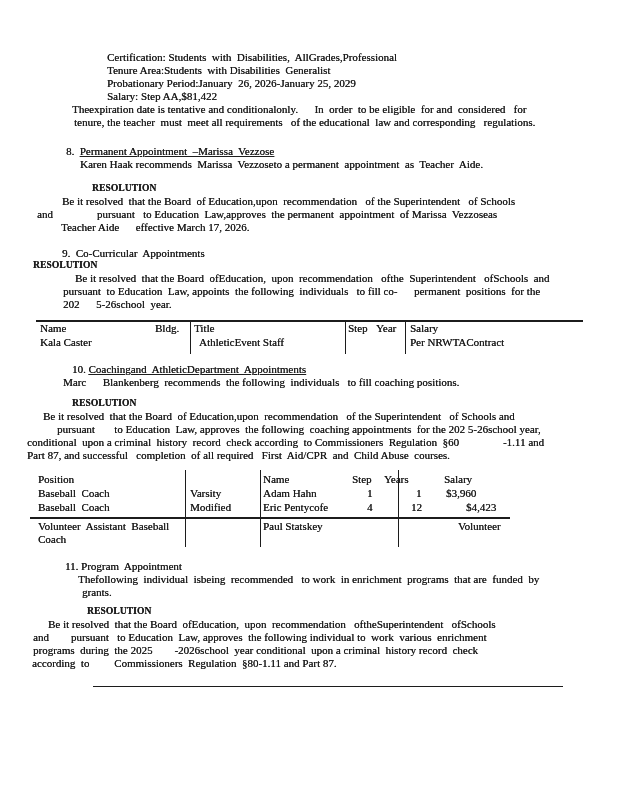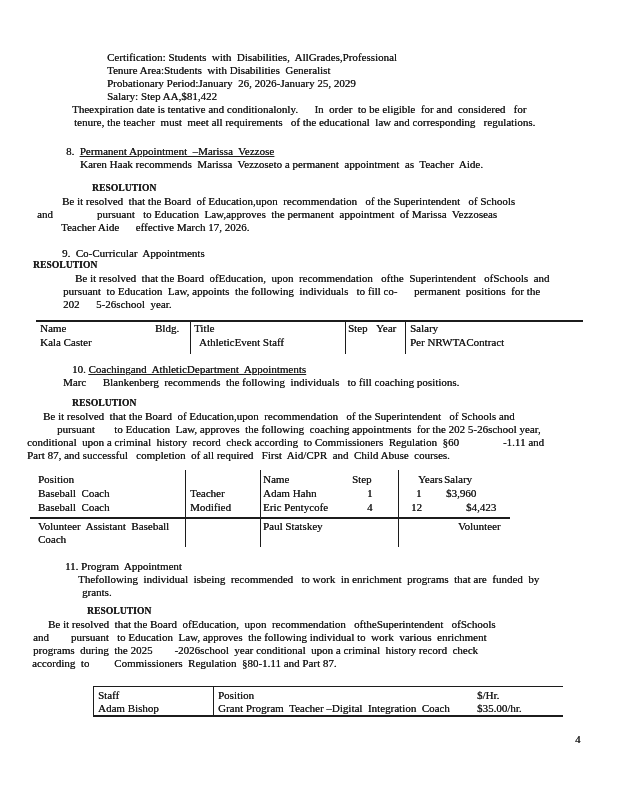--- a/index.html
+++ b/index.html
@@ -1,17 +1,17 @@
 <!DOCTYPE html>
 <html><head>
 <meta charset="utf-8">
 <style>
   html,body{margin:0;padding:0;background:#ffffff;}
   .page{
-    position:relative;width:618px;height:800px;background:#ffffff;
+    position:relative;width:618px;height:687px;background:#ffffff;
     font-family:"Liberation Serif","DejaVu Serif",serif;color:#1d1d1d;overflow:hidden;
   }
   .ln{position:absolute;white-space:pre;font-size:11px;line-height:13px;text-shadow:0.2px 0 0 currentColor;}
   .res{font-weight:700;font-size:9.5px;letter-spacing:0.1px;}
   .u{text-decoration:underline;}
   .hline,.vline{position:absolute;background:#1c1c1c;}
   .vline{width:1px;}
 </style>
 </head>
 <body>
@@ -60,25 +60,25 @@
   <div class="ln" style="left:27px;top:436px">conditional  upon a criminal  history  record  check according  to Commissioners  Regulation  §60                -1.11 and</div>
   <div class="ln" style="left:27px;top:449px">Part 87, and successful   completion  of all required   First  Aid/CPR  and  Child Abuse  courses.</div>
 
   <div class="vline" style="left:185px;top:470px;height:77px"></div>
   <div class="vline" style="left:260px;top:470px;height:77px"></div>
   <div class="vline" style="left:398px;top:470px;height:77px"></div>
   <div class="hline" style="left:30px;top:517px;width:480px;height:2px"></div>
   <div class="ln" style="left:38px;top:473px">Position</div>
   <div class="ln" style="left:263px;top:473px">Name</div>
   <div class="ln" style="left:352px;top:473px">Step</div>
-  <div class="ln" style="left:418px;top:473px">Years</div>
+  <div class="ln" style="left:384px;top:473px">Years</div>
   <div class="ln" style="left:444px;top:473px">Salary</div>
 
   <div class="ln" style="left:38px;top:487px">Baseball  Coach</div>
-  <div class="ln" style="left:190px;top:487px">Teacher</div>
+  <div class="ln" style="left:190px;top:487px">Varsity</div>
   <div class="ln" style="left:263px;top:487px">Adam Hahn</div>
   <div class="ln" style="left:367px;top:487px">1</div>
   <div class="ln" style="left:416px;top:487px">1</div>
   <div class="ln" style="left:446px;top:487px">$3,960</div>
 
   <div class="ln" style="left:38px;top:501px">Baseball  Coach</div>
   <div class="ln" style="left:190px;top:501px">Modified</div>
   <div class="ln" style="left:263px;top:501px">Eric Pentycofe</div>
   <div class="ln" style="left:367px;top:501px">4</div>
   <div class="ln" style="left:411px;top:501px">12</div>

